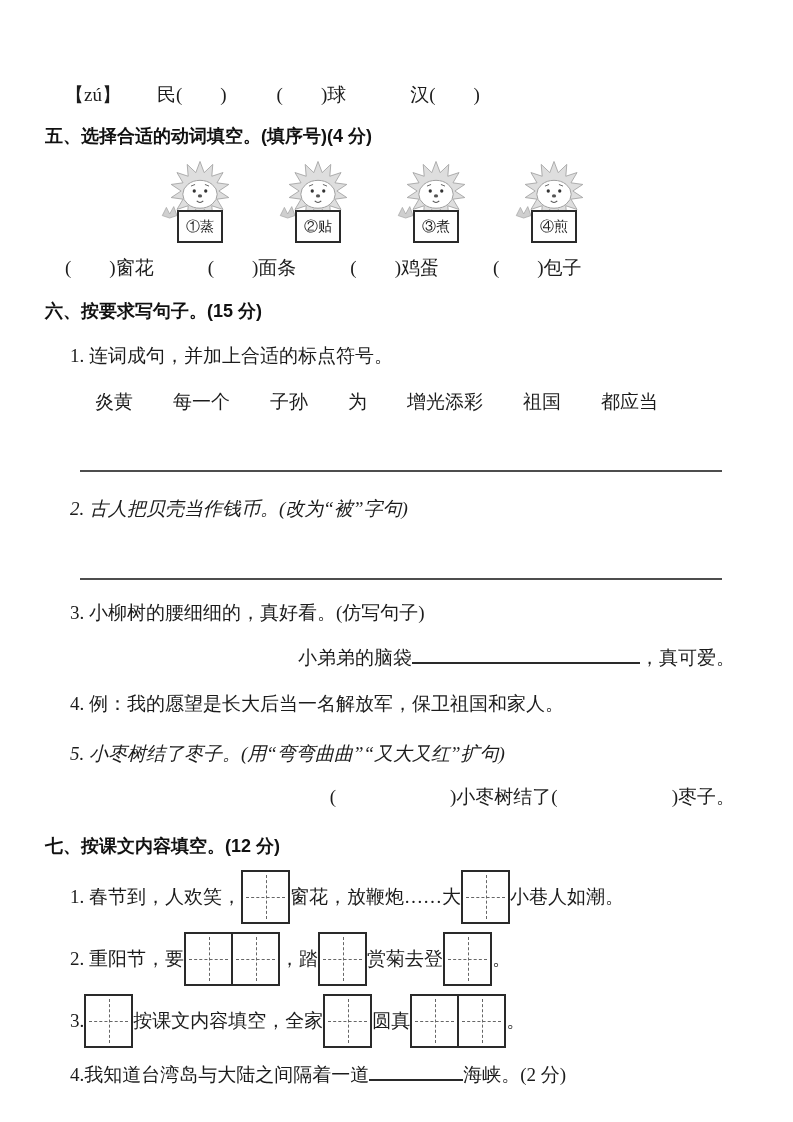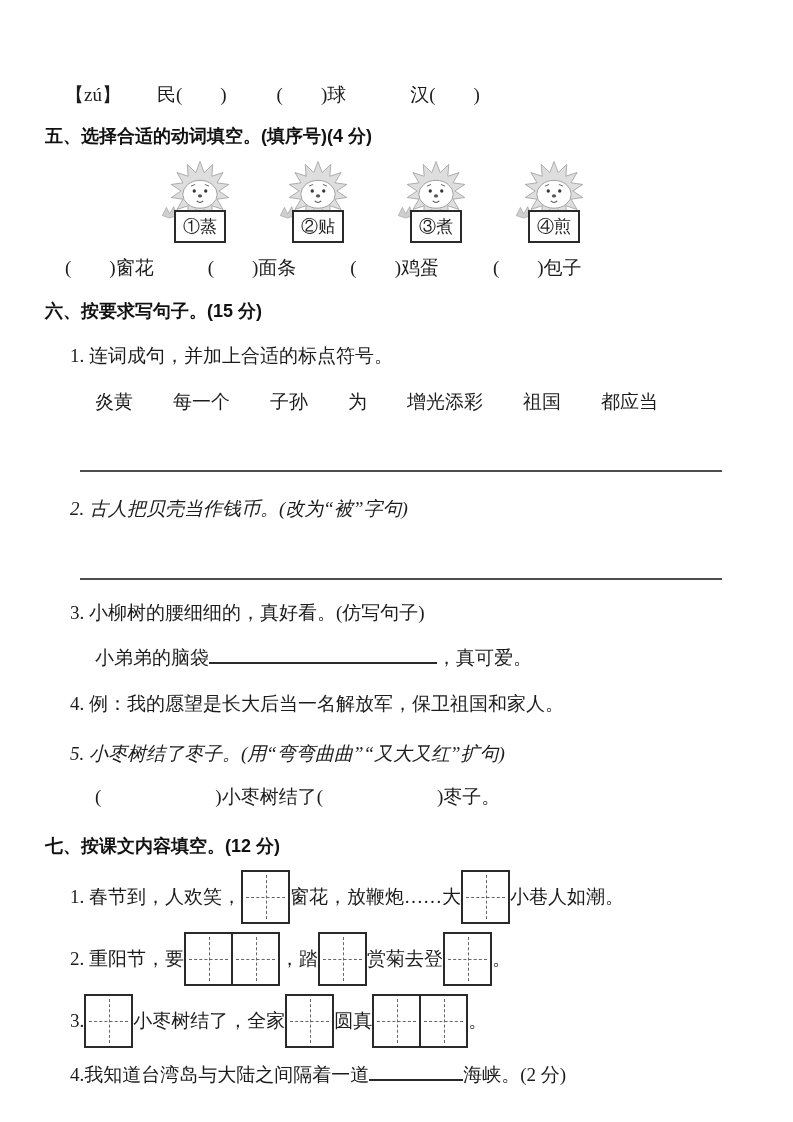--- a/index.html
+++ b/index.html
@@ -40,35 +40,35 @@
   .eye  { fill:#333; }
   .brow { stroke:#666; stroke-width:1.2; fill:none; }
   .nose { fill:#555; }
   .mouth{ stroke:#555; stroke-width:1.3; fill:none; }
   .paw  { fill:#cfcfcf; stroke:#9e9e9e; stroke-width:0.8; }
   .verb-box {
     margin-top:-14px;
     border:2px solid #2a2a2a;
     background:#fff;
     padding:0 7px;
-    font-size:17px;
+    font-size:14px;
     line-height:29px;
     white-space:nowrap;
     z-index:2;
   }
 
   .blanks-row { display:flex; margin:12px 0 0 20px; white-space:nowrap; }
   .blanks-row span { margin-right:54px; }
 
   .h6 { margin-top:18px; }
   .q-label   { margin:20px 0 0 25px; white-space:nowrap; }
   .q-label-tight { margin:24px 0 0 25px; white-space:nowrap;font-style:italic; }
   .words-row { display:flex; gap:40px; margin:20px 0 0 50px; white-space:nowrap; }
   .write-line { height:0; border-bottom:2px solid #4d4d4d; margin:56px 0 0 35px; width:642px; }
-  .answer-line { margin:18px 0 0 50px; white-space:nowrap; }
+  .answer-line { margin:18px 0 0 50px; white-space:nowrap;text-align:right; }
   .blank-inline { display:inline-block; height:1em; border-bottom:2px solid #2a2a2a; vertical-align:baseline; }
   .blank-228 { width:228px; }
   .answer-flex { display:flex; margin:20px 0 0 50px; }
   .answer-flex .blank-grow { flex:1 1 auto; border-bottom:2px solid #2a2a2a; margin-bottom:3px; }
 
   .h7 { margin-top:24px; }
 
   
   .s7-row { display:flex; align-items:center; margin:8px 0 0 25px; white-space:nowrap; }
   .s7-row.first { margin-top:12px; }
@@ -232,21 +232,21 @@
     <span class="s7-text">，踏</span>
     <span class="tzg"></span>
     <span class="s7-text">赏菊去登</span>
     <span class="tzg"></span>
     <span class="s7-text">。</span>
   </div>
 
   <div class="s7-row">
     <span class="s7-text">3.</span>
     <span class="tzg"></span>
-    <span class="s7-text">小枣树结了，全家</span>
+    <span class="s7-text">按课文内容填空，全家</span>
     <span class="tzg"></span>
     <span class="s7-text">圆真</span>
     <span class="tzg-pair">
       <span class="tzg"></span>
       <span class="tzg"></span>
     </span>
     <span class="s7-text">。</span>
   </div>
 
   <div class="q4-row">

